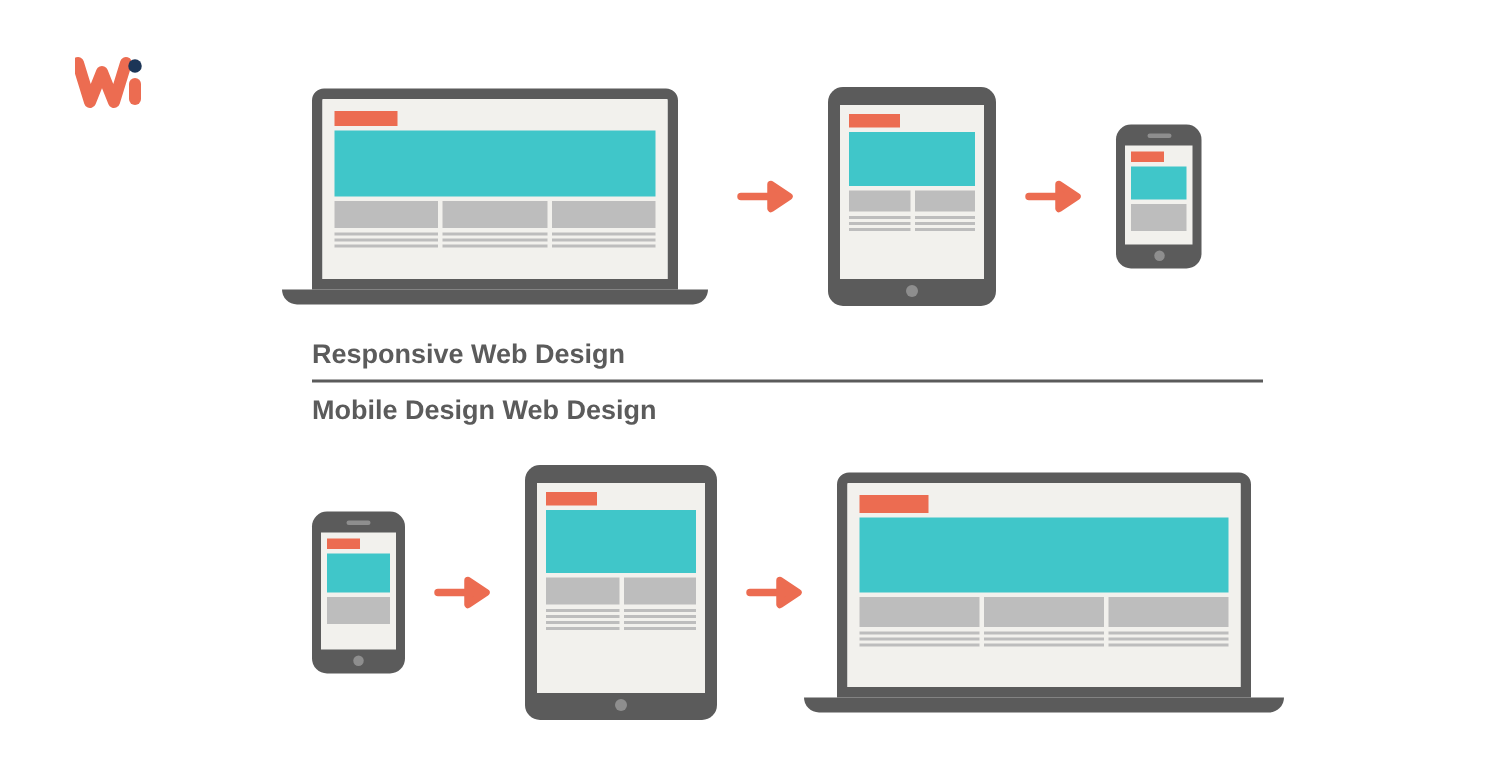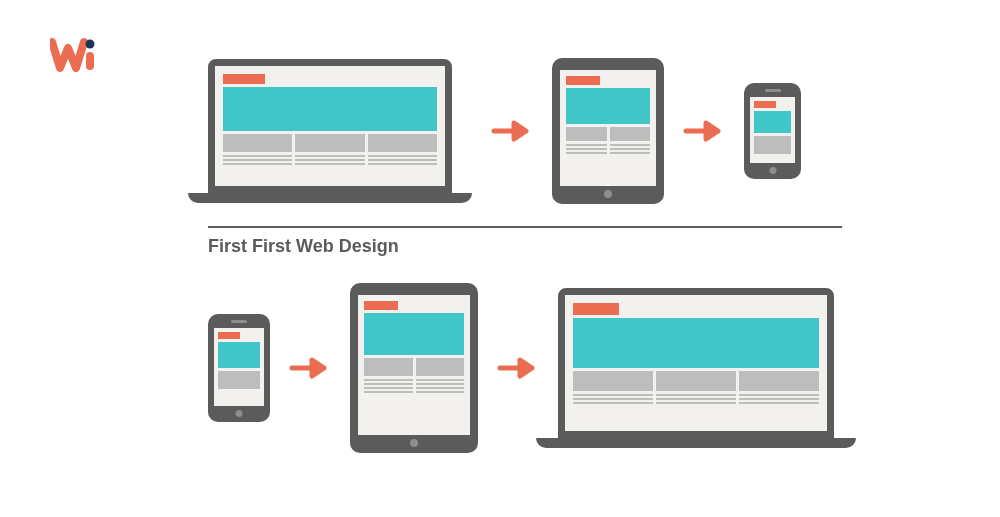--- a/index.html
+++ b/index.html
@@ -206,22 +206,23 @@
           <div class="hero"></div>
           <div class="cols cols-1">
               <div></div>
             </div>
         </div>
       </div>
     </div>
 
   </div>
 
+  <div class="label">Responsive Web Design</div>
   <div class="divider"></div>
-  <div class="label">First First Web Design</div>
+  <div class="label">Mobile Design Web Design</div>
 
   <div class="row bottom">
 
     <div class="phone md">
       <div class="inner">
         <div class="page">
           <div class="tag"></div>
           <div class="hero"></div>
           <div class="cols cols-1">
               <div></div>

